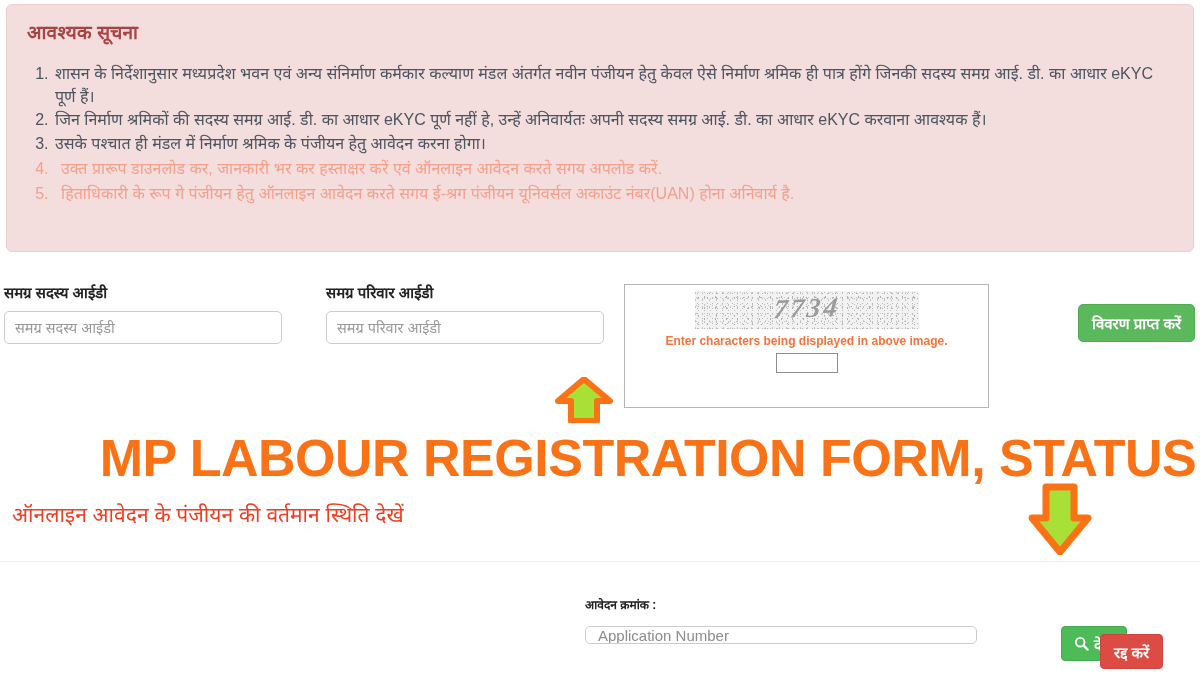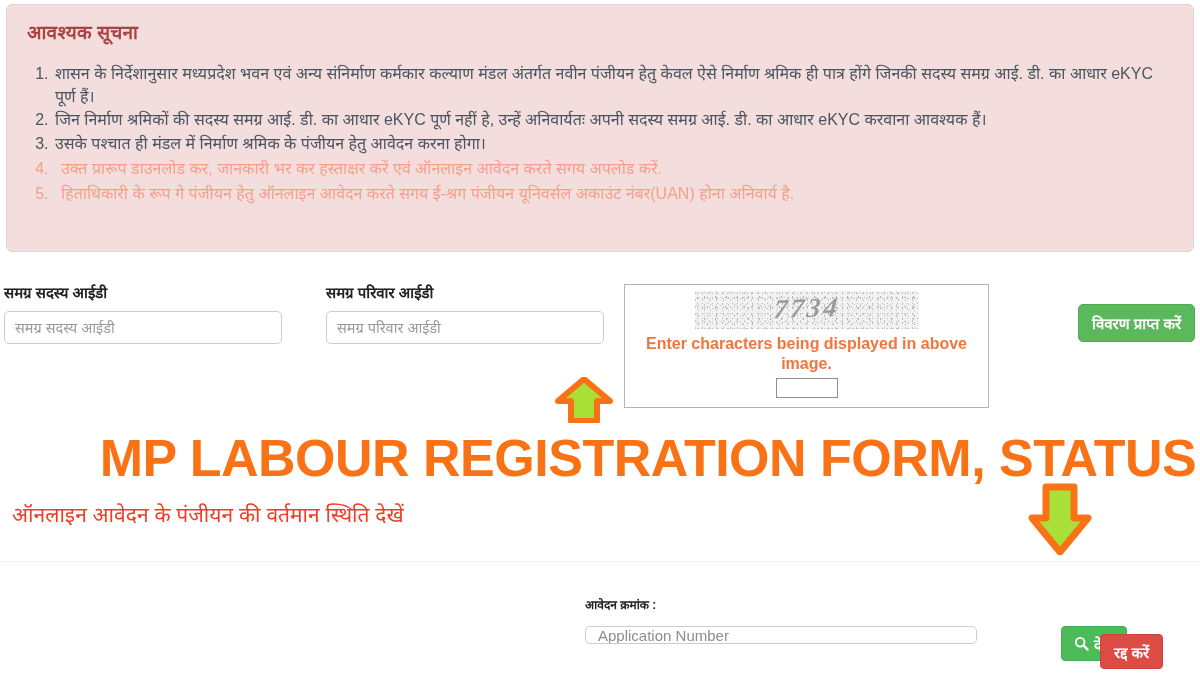--- a/index.html
+++ b/index.html
@@ -83,21 +83,21 @@
   .captcha-text {
     position: absolute; left: 0; right: 0; top: 2px;
     font-family: "Liberation Serif", "DejaVu Serif", serif;
     font-style: italic; font-weight: bold;
     font-size: 27px; letter-spacing: 3px;
     color: #8e8e8e;
     transform: skewX(-8deg) rotate(-2deg);
     opacity: .85;
   }
   .captcha-hint {
-    color: #f4743b; font-weight: bold; font-size: 16px;
+    color: #f4743b; font-weight: bold; font-size: 12px;
     line-height: 1.25; margin: 5px 14px 4px 14px;
   }
   .captcha-input {
     width: 62px; height: 20px;
     border: 1px solid #8d8d8d; border-radius: 0;
     background: #fff; outline: none; padding: 1px 3px;
     font-size: 12px;
     font-family: "Liberation Sans", "DejaVu Sans", sans-serif;
   }
 

